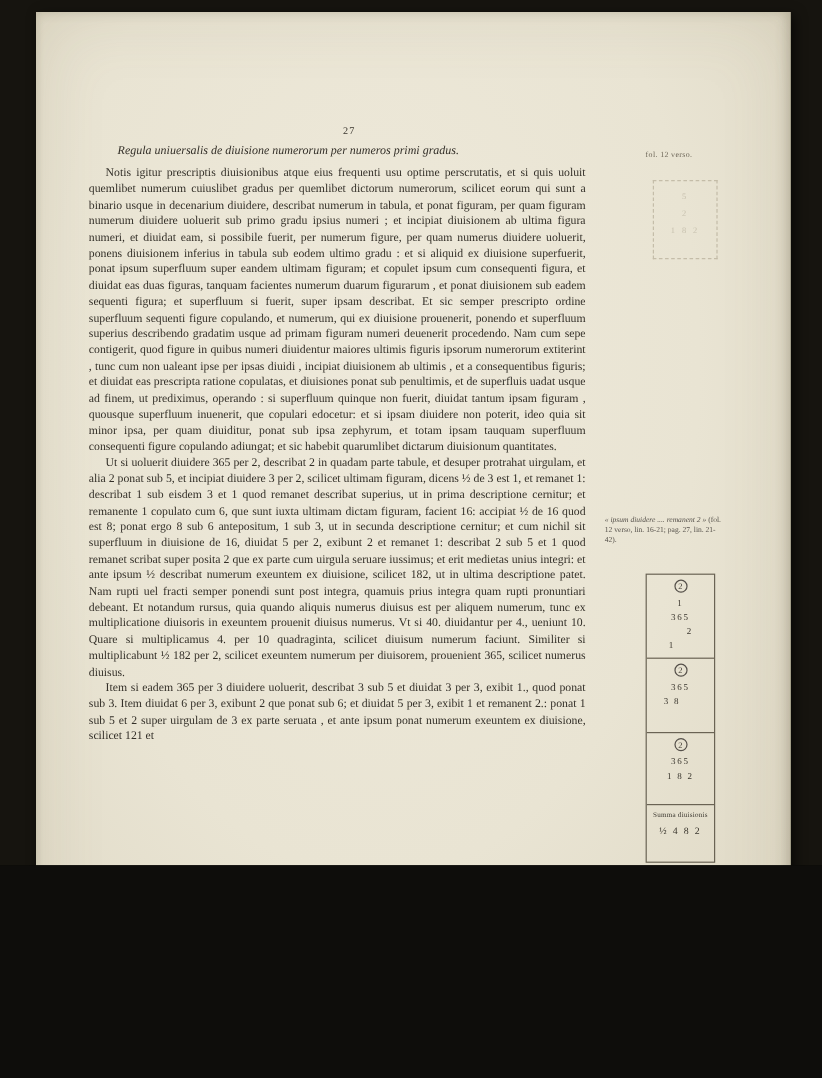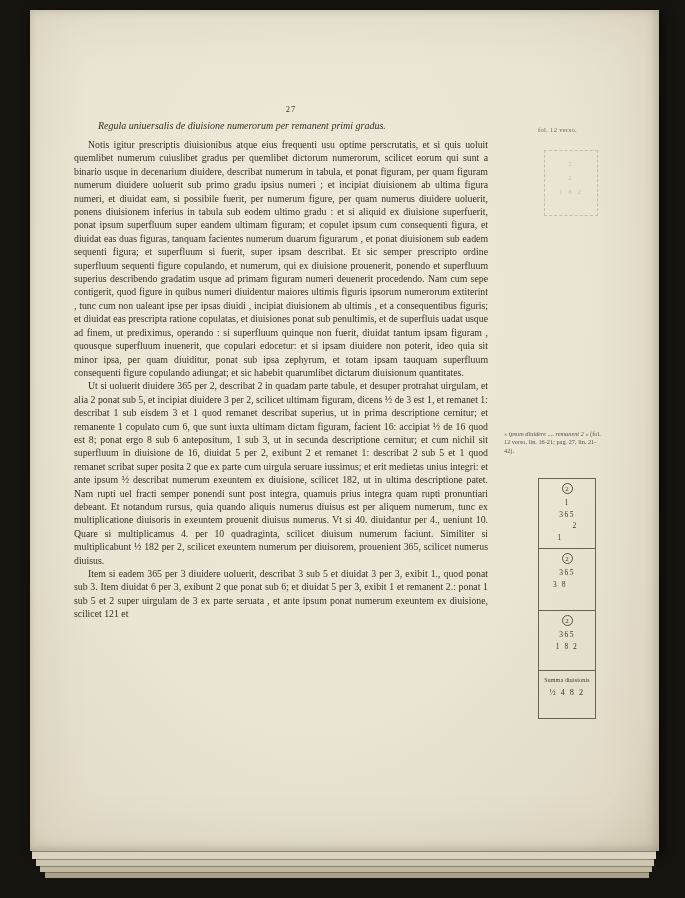--- a/index.html
+++ b/index.html
@@ -1,18 +1,18 @@
 <!DOCTYPE html>
 <html><head>
 <meta charset="utf-8">
 <style>
   * { margin:0; padding:0; box-sizing:border-box; }
   html, body { background:#0e0d0b; }
   .scan {
-    position:relative; width:685px; height:898px; overflow:hidden;
+    position:relative; width:685px; height:721px; overflow:hidden;
     background:#16140f;
     font-family:"Liberation Serif","DejaVu Serif",serif;
   }
   .page {
     position:absolute; left:30px; top:10px; width:629px; height:841px;
     background: radial-gradient(ellipse at 45% 35%, #eee9da 0%, #e9e4d3 55%, #e0dac7 88%, #d5ceb9 100%);
     box-shadow: inset 0 0 60px rgba(120,105,70,0.14),
                 inset -4px 0 10px rgba(80,70,50,0.18),
                 inset 0 -4px 8px rgba(80,70,50,0.12),
                 3px 3px 10px rgba(0,0,0,0.65);
@@ -87,21 +87,21 @@
     <div class="page-number">27</div>
 
     <div class="folio-note">fol. 12 verso.</div>
 
     <div class="ghost-table">
       <div>5</div>
       <div>2</div>
       <div>1 8 2</div>
     </div>
 
-    <div class="title">Regula uniuersalis de diuisione numerorum per remanent primi gradus.</div>
+    <div class="title">Regula uniuersalis de diuisione numerorum per numeros primi gradus.</div>
 
     <div class="text-block">
       <p>Notis igitur prescriptis diuisionibus atque eius frequenti usu optime perscrutatis, et si quis uoluit quemlibet numerum cuiuslibet gradus per quemlibet dictorum numerorum, scilicet eorum qui sunt a binario usque in decenarium diuidere, describat numerum in tabula, et ponat figuram, per quam figuram numerum diuidere uoluerit sub primo gradu ipsius numeri ; et incipiat diuisionem ab ultima figura numeri, et diuidat eam, si possibile fuerit, per numerum figure, per quam numerus diuidere uoluerit, ponens diuisionem inferius in tabula sub eodem ultimo gradu : et si aliquid ex diuisione superfuerit, ponat ipsum superfluum super eandem ultimam figuram; et copulet ipsum cum consequenti figura, et diuidat eas duas figuras, tanquam facientes numerum duarum figurarum , et ponat diuisionem sub eadem sequenti figura; et superfluum si fuerit, super ipsam describat. Et sic semper prescripto ordine superfluum sequenti figure copulando, et numerum, qui ex diuisione prouenerit, ponendo et superfluum superius describendo gradatim usque ad primam figuram numeri deuenerit procedendo. Nam cum sepe contigerit, quod figure in quibus numeri diuidentur maiores ultimis figuris ipsorum numerorum extiterint , tunc cum non ualeant ipse per ipsas diuidi , incipiat diuisionem ab ultimis , et a consequentibus figuris; et diuidat eas prescripta ratione copulatas, et diuisiones ponat sub penultimis, et de superfluis uadat usque ad finem, ut prediximus, operando : si superfluum quinque non fuerit, diuidat tantum ipsam figuram , quousque superfluum inuenerit, que copulari edocetur: et si ipsam diuidere non poterit, ideo quia sit minor ipsa, per quam diuiditur, ponat sub ipsa zephyrum, et totam ipsam tauquam superfluum consequenti figure copulando adiungat; et sic habebit quarumlibet dictarum diuisionum quantitates.</p>
       <p>Ut si uoluerit diuidere 365 per 2, describat 2 in quadam parte tabule, et desuper protrahat uirgulam, et alia 2 ponat sub 5, et incipiat diuidere 3 per 2, scilicet ultimam figuram, dicens ½ de 3 est 1, et remanet 1: describat 1 sub eisdem 3 et 1 quod remanet describat superius, ut in prima descriptione cernitur; et remanente 1 copulato cum 6, que sunt iuxta ultimam dictam figuram, facient 16: accipiat ½ de 16 quod est 8; ponat ergo 8 sub 6 antepositum, 1 sub 3, ut in secunda descriptione cernitur; et cum nichil sit superfluum in diuisione de 16, diuidat 5 per 2, exibunt 2 et remanet 1: describat 2 sub 5 et 1 quod remanet scribat super posita 2 que ex parte cum uirgula seruare iussimus; et erit medietas unius integri: et ante ipsum ½ describat numerum exeuntem ex diuisione, scilicet 182, ut in ultima descriptione patet. Nam rupti uel fracti semper ponendi sunt post integra, quamuis prius integra quam rupti pronuntiari debeant. Et notandum rursus, quia quando aliquis numerus diuisus est per aliquem numerum, tunc ex multiplicatione diuisoris in exeuntem prouenit diuisus numerus. Vt si 40. diuidantur per 4., ueniunt 10. Quare si multiplicamus 4. per 10 quadraginta, scilicet diuisum numerum faciunt. Similiter si multiplicabunt ½ 182 per 2, scilicet exeuntem numerum per diuisorem, prouenient 365, scilicet numerus diuisus.</p>
       <p>Item si eadem 365 per 3 diuidere uoluerit, describat 3 sub 5 et diuidat 3 per 3, exibit 1., quod ponat sub 3. Item diuidat 6 per 3, exibunt 2 que ponat sub 6; et diuidat 5 per 3, exibit 1 et remanent 2.: ponat 1 sub 5 et 2 super uirgulam de 3 ex parte seruata , et ante ipsum ponat numerum exeuntem ex diuisione, scilicet 121 et</p>
     </div>
 
     <div class="margin-note">
       <span class="quote">« ipsum diuidere .... remanent 2 »</span>
       <span class="ref">(fol. 12 verso, lin. 16-21; pag. 27, lin. 21-42).</span>

